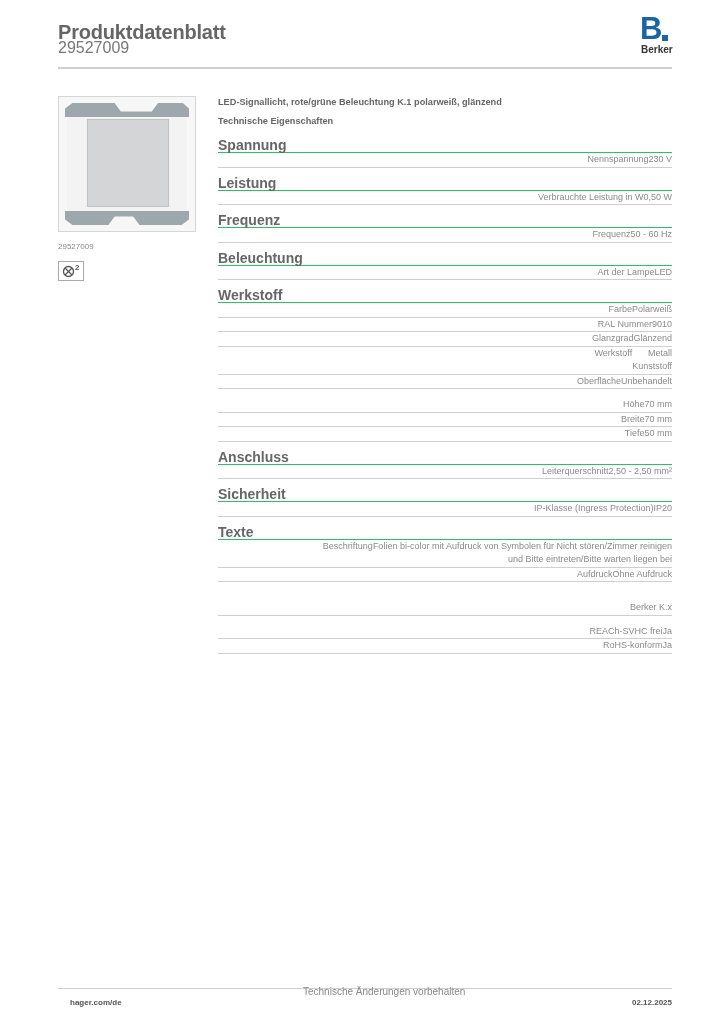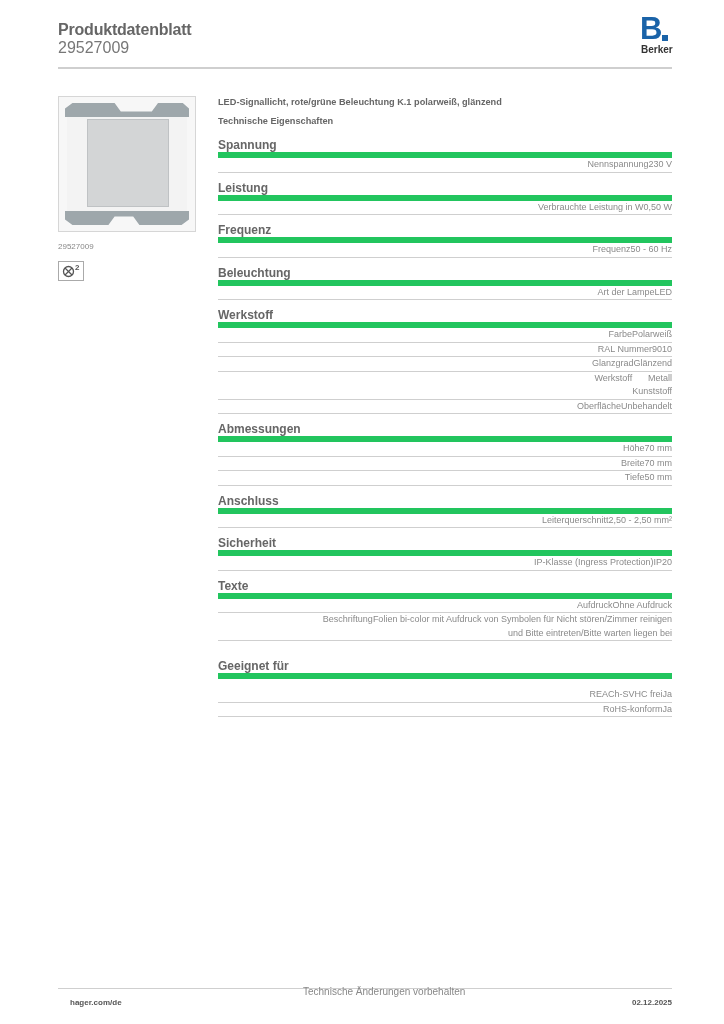--- a/index.html
+++ b/index.html
@@ -1,37 +1,37 @@
 <!DOCTYPE html>
 <html><head>
 <meta charset="utf-8">
 <style>
   html, body { margin:0; padding:0; background:#fff; }
   body { width:724px; height:1024px; position:relative; font-family:"Liberation Sans", sans-serif; color:#666; overflow:hidden; }
-  .hdr-title { position:absolute; left:58px; top:21px; font-size:16px; font-weight:bold; color:#666; letter-spacing:-0.2px; }
+  .hdr-title { position:absolute; left:58px; top:21px; font-size:20px; font-weight:bold; color:#666; letter-spacing:-0.2px; }
   .hdr-num { position:absolute; left:58px; top:39px; font-size:16px; color:#777; }
   .hdr-rule { position:absolute; left:58px; top:67px; width:614px; height:1.5px; background:#cfcfcf; }
   .logo { position:absolute; left:638px; top:16px; width:38px; height:40px; }
   .logo .b { position:absolute; left:2px; top:-3px; font-size:31px; font-weight:bold; color:#1a63a8; line-height:1; }
   .logo .dot { position:absolute; left:24px; top:19px; width:6px; height:6px; background:#1a63a8; }
   .logo .brand { position:absolute; left:3px; top:28px; font-size:10px; font-weight:bold; color:#333; }
   .prod-img { position:absolute; left:58px; top:96px; width:138px; height:136px; border:1px solid #d6d6d6; background:#f7f7f7; box-sizing:border-box; }
   .prod-img .plate-top { position:absolute; left:6px; top:6px; width:124px; height:14px; background:#9ea7ab; clip-path:polygon(0 40%,6% 0,40% 0,45% 60%,70% 60%,75% 0,95% 0,100% 40%,100% 100%,0 100%); }
   .prod-img .plate-bot { position:absolute; left:6px; top:114px; width:124px; height:14px; background:#9ea7ab; clip-path:polygon(0 0,100% 0,100% 60%,94% 100%,60% 100%,55% 40%,40% 40%,35% 100%,6% 100%,0 60%); }
   .prod-img .frame { position:absolute; left:8px; top:20px; width:120px; height:94px; background:#f3f3f3; }
   .prod-img .lens { position:absolute; left:28px; top:22px; width:82px; height:88px; background:#d3d5d6; border:1px solid #bfc2c4; box-sizing:border-box; }
   .img-caption { position:absolute; left:58px; top:242px; font-size:8px; color:#888; }
   .icon-box { position:absolute; left:58px; top:261px; width:26px; height:20px; border:1px solid #aaa; box-sizing:border-box; }
   .icon-box svg { position:absolute; left:3px; top:3px; }
   .icon-box .sup { position:absolute; left:16px; top:1px; font-size:8px; font-weight:bold; color:#555; }
   .content { position:absolute; left:218px; top:97px; width:454px; }
   .desc { font-size:9.2px; font-weight:bold; color:#666; height:18px; }
   .techtitle { font-size:9.2px; font-weight:bold; color:#666; margin-top:1px; height:23px; }
   .sec { margin-bottom:9px; }
-  .sec-title { font-size:12px; font-weight:bold; color:#666; line-height:13px; border-bottom:6px solid #22c55e; padding-bottom:0; }
+  .sec-title { font-size:14px; font-weight:bold; color:#666; line-height:13px; border-bottom:1px solid #22c55e; padding-bottom:0; }
   .row { display:flex; justify-content:flex-end; font-size:9px; color:#8a8a8a; line-height:13.5px; border-bottom:1px solid #cfcfcf; }
   .row .v { text-align:right; white-space:pre-line; }
   .row .k { white-space:nowrap; }
   .spacer { height:10px; }
   .ftr-rule { position:absolute; left:58px; top:988px; width:614px; height:1px; background:#cfcfcf; }
   .ftr-left { position:absolute; left:58px; top:998px; font-size:8px; font-weight:bold; color:#555;padding-left:12px; }
   .ftr-mid { position:absolute; left:303px; top:986px; font-size:10px; color:#888; }
   .ftr-right { position:absolute; right:52px; top:998px; font-size:8px; font-weight:bold; color:#555;padding-left:40px; }
 </style>
 </head>
@@ -118,21 +118,20 @@
         <span class="v">Metall
 Kunststoff</span>
       </div>
     <div class="row">
         <span class="k">Oberfläche</span>
         <span class="v">Unbehandelt</span>
       </div>
   </div>
 
   <div class="sec">
-    <div class="sec-title">Abmessungen</div>
     <div class="row">
         <span class="k">Höhe</span>
         <span class="v">70 mm</span>
       </div>
     <div class="row">
         <span class="k">Breite</span>
         <span class="v">70 mm</span>
       </div>
     <div class="row">
         <span class="k">Tiefe</span>
@@ -152,34 +151,37 @@
     <div class="sec-title">Sicherheit</div>
     <div class="row">
         <span class="k">IP-Klasse (Ingress Protection)</span>
         <span class="v">IP20</span>
       </div>
   </div>
 
   <div class="sec">
     <div class="sec-title">Texte</div>
     <div class="row">
-        <span class="k">Aufdruck</span>
-        <span class="v">Ohne Aufdruck</span>
-      </div>
-    <div class="row">
         <span class="k">Beschriftung</span>
         <span class="v">Folien bi-color mit Aufdruck von Symbolen für Nicht stören/Zimmer reinigen
 und Bitte eintreten/Bitte warten liegen bei</span>
+      </div>
+    <div class="row">
+        <span class="k">Aufdruck</span>
+        <span class="v">Ohne Aufdruck</span>
       </div>
   </div>
 
   <div class="spacer"></div>
 
   <div class="sec">
-    <div class="sec-title">Geeignet für</div>
+    <div class="row">
+        <span class="k">Berker K.x</span>
+        <span class="v"></span>
+      </div>
   </div>
 
   <div class="sec">
     <div class="row">
         <span class="k">REACh-SVHC frei</span>
         <span class="v">Ja</span>
       </div>
     <div class="row">
         <span class="k">RoHS-konform</span>
         <span class="v">Ja</span>

